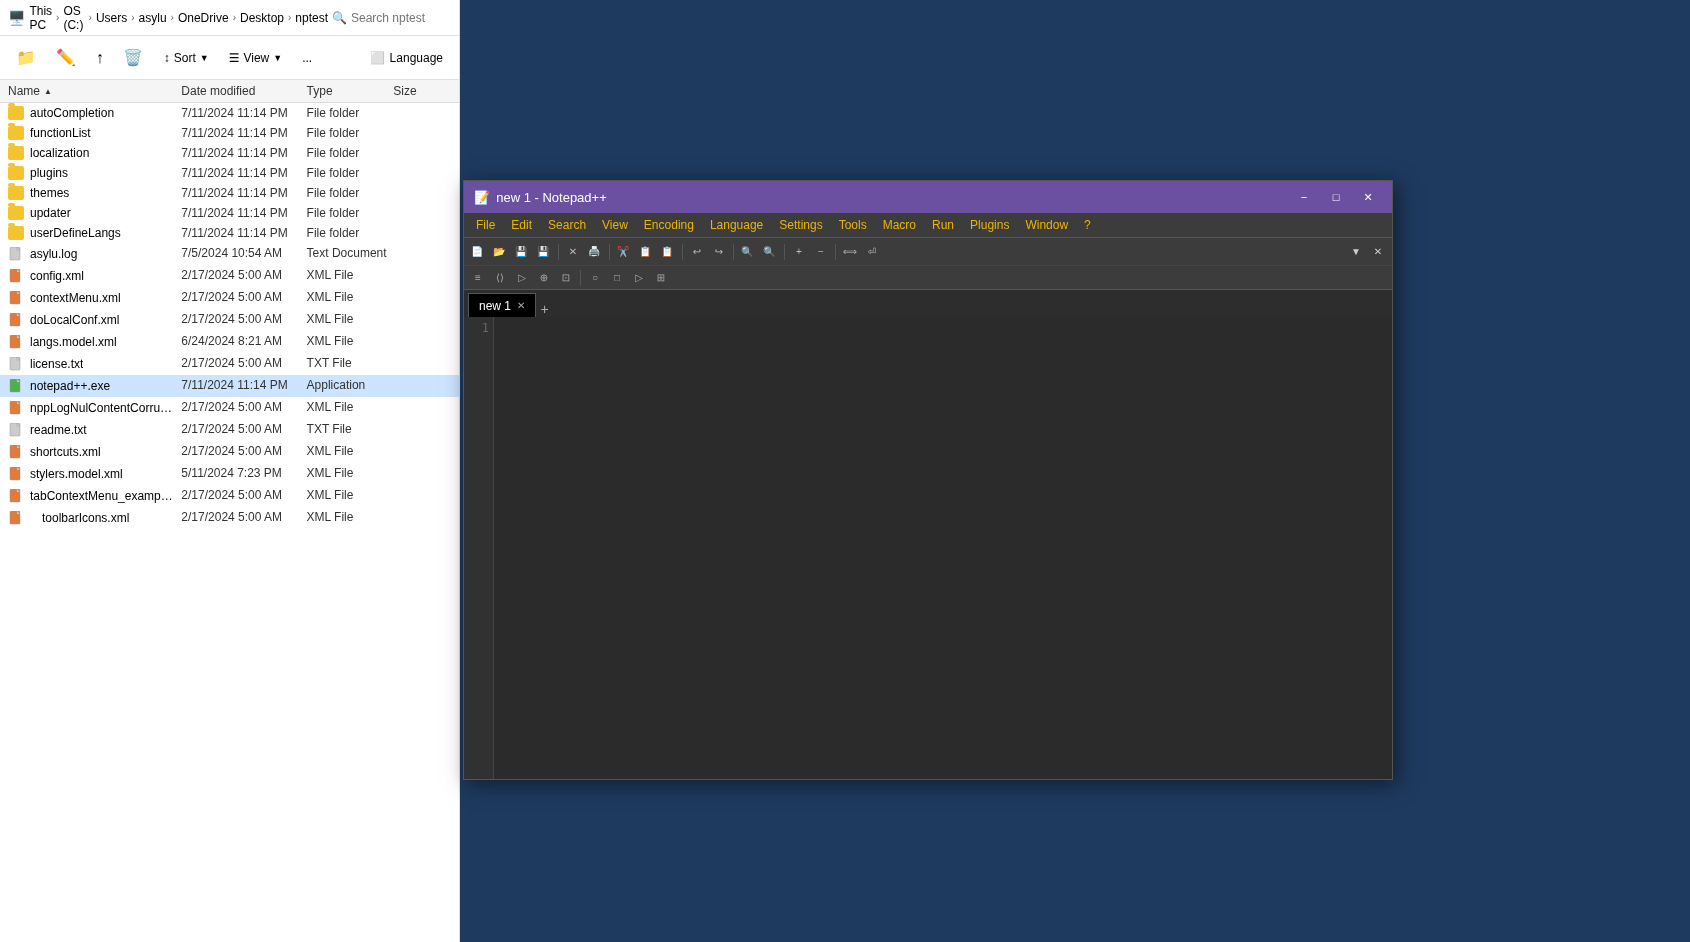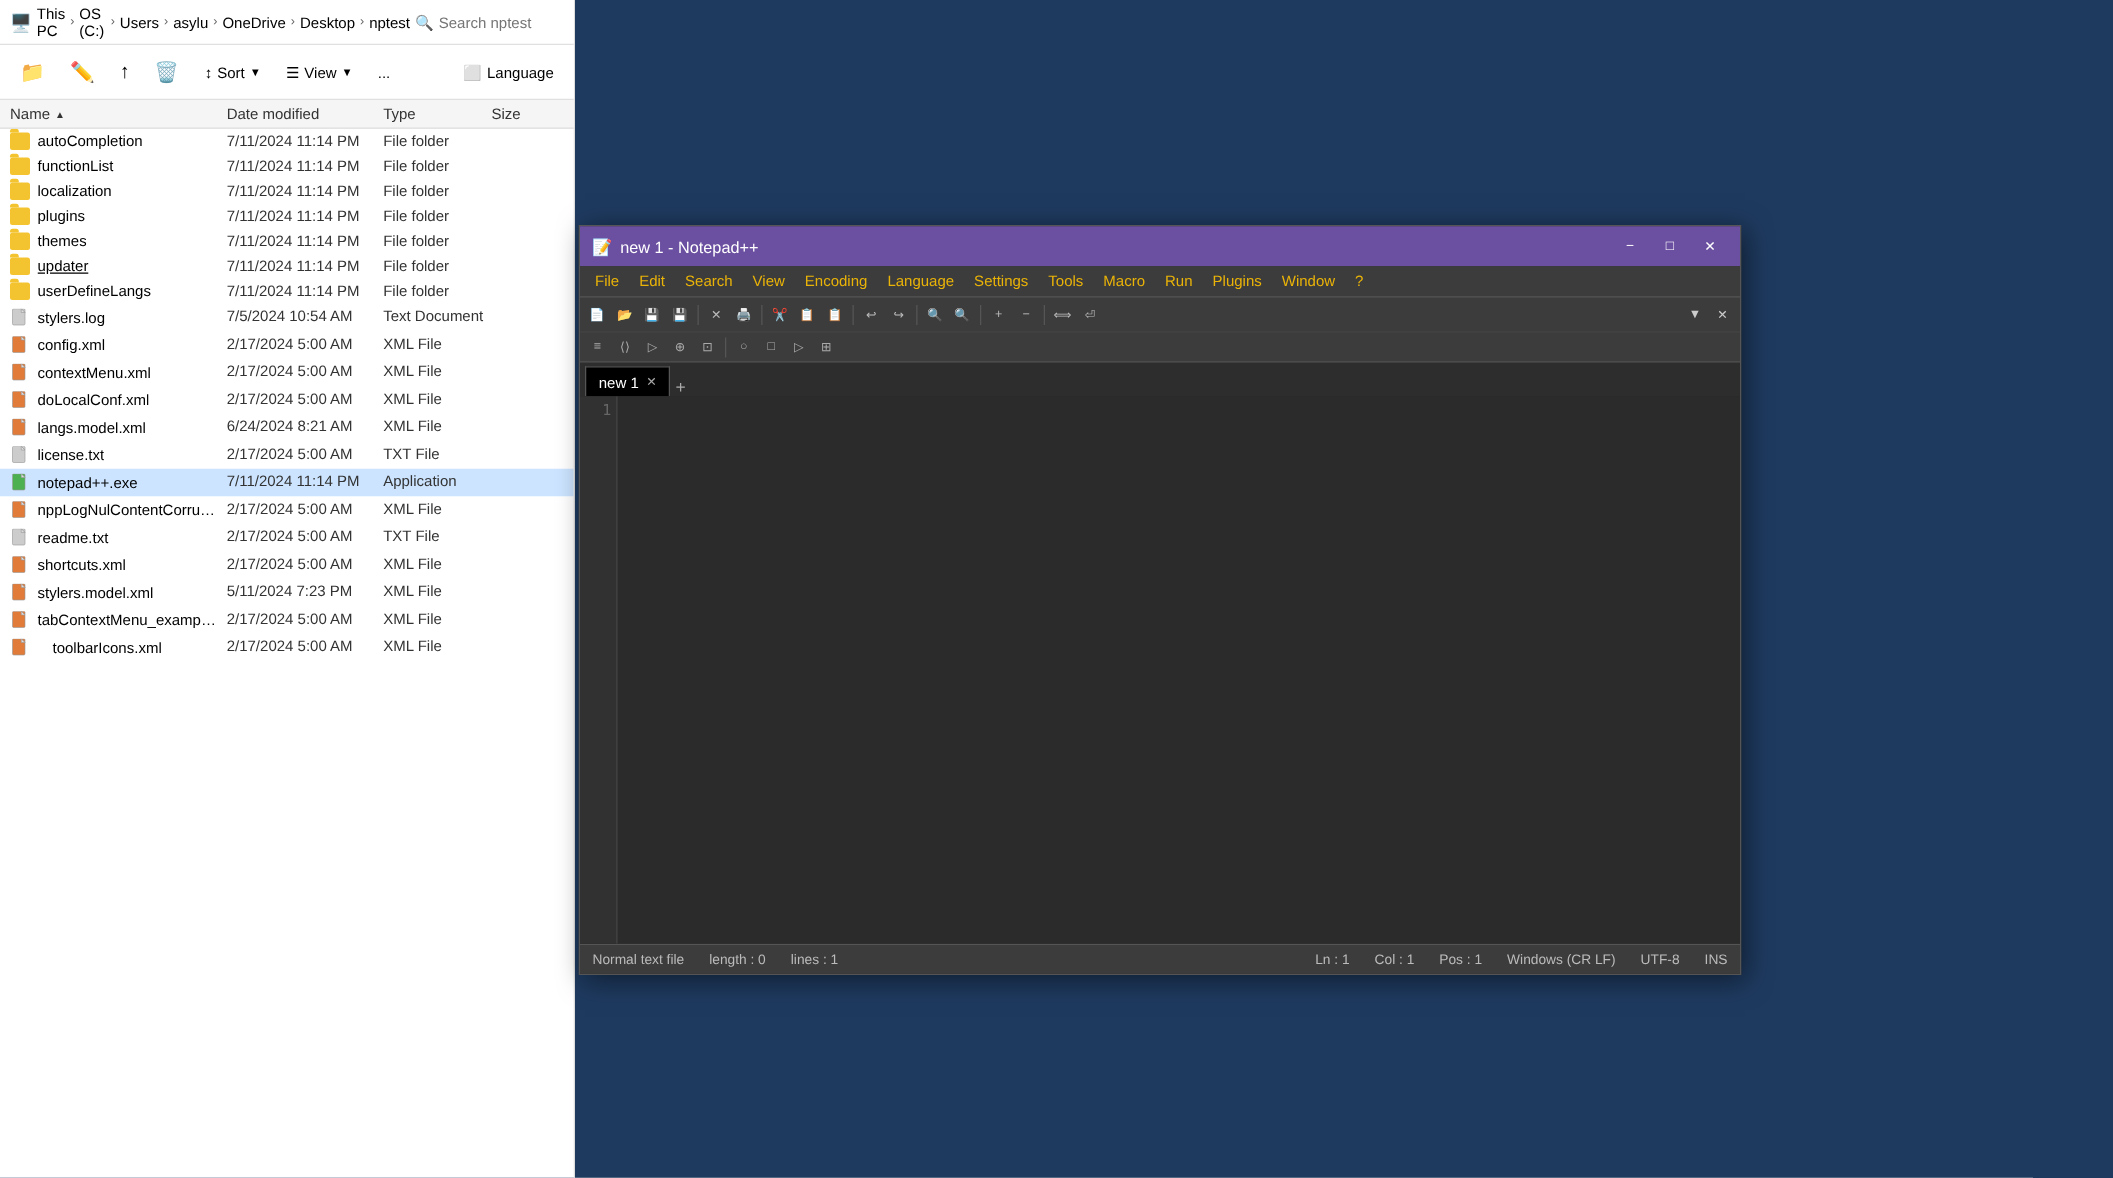--- a/index.html
+++ b/index.html
@@ -190,21 +190,21 @@
       <div class="folder-icon"></div>
       <span style="white-space:nowrap;overflow:hidden;text-overflow:ellipsis;max-width:145px;">themes</span>
     </div>
     <div class="col-date" style="color:#333;">7/11/2024 11:14 PM</div>
     <div class="col-type" style="color:#333;">File folder</div>
     <div class="col-size" style="color:#333;"></div>
   </div>
       <div class="file-row">
     <div class="col-name">
       <div class="folder-icon"></div>
-      <span style="white-space:nowrap;overflow:hidden;text-overflow:ellipsis;max-width:145px;text-decoration:underline;">updater</span>
+      <span style="white-space:nowrap;overflow:hidden;text-overflow:ellipsis;max-width:145px;">updater</span>
     </div>
     <div class="col-date" style="color:#333;">7/11/2024 11:14 PM</div>
     <div class="col-type" style="color:#333;">File folder</div>
     <div class="col-size" style="color:#333;"></div>
   </div>
       <div class="file-row">
     <div class="col-name">
       <div class="folder-icon"></div>
       <span style="white-space:nowrap;overflow:hidden;text-overflow:ellipsis;max-width:145px;">userDefineLangs</span>
     </div>
@@ -214,21 +214,21 @@
   </div>
       <div class="file-row">
     <div class="col-name">
       <div class="file-icon">
             <svg viewBox="0 0 12 14">
               <rect x="0" y="0" width="10" height="13" rx="1" fill="#ccc" stroke="#999" stroke-width="0.5"></rect>
               <polyline points="7,0 10,3" fill="none" stroke="#999" stroke-width="0.5"></polyline>
               <polygon points="7,0 7,3 10,3" fill="#ddd" stroke="#999" stroke-width="0.5"></polygon>
             </svg>
           </div>
-      <span style="white-space:nowrap;overflow:hidden;text-overflow:ellipsis;max-width:145px;">stylers.log</span>
+      <span style="white-space:nowrap;overflow:hidden;text-overflow:ellipsis;max-width:145px;">asylu.log</span>
     </div>
     <div class="col-date" style="color:#333;">7/5/2024 10:54 AM</div>
     <div class="col-type" style="color:#333;">Text Document</div>
     <div class="col-size" style="color:#333;"></div>
   </div>
       <div class="file-row">
     <div class="col-name">
       <div class="file-icon">
             <svg viewBox="0 0 12 14">
               <rect x="0" y="0" width="10" height="13" rx="1" fill="#e07b39" stroke="#999" stroke-width="0.5"></rect>
@@ -490,26 +490,13 @@
   </div>
 
   <div class="npp-editor">
     <div class="npp-line-nums">
       <div>1</div>
     </div>
     <div class="npp-code-area"></div>
 
   </div>
 
-  <div class="npp-statusbar">
-    <span>Normal text file</span>
-    <span>length : 0</span>
-    <span>lines : 1</span>
-    <div class="npp-status-right">
-      <span>Ln : 1</span>
-      <span>Col : 1</span>
-      <span>Pos : 1</span>
-      <span>Windows (CR LF)</span>
-      <span>UTF-8</span>
-      <span>INS</span>
-    </div>
-  </div>
 </div>
 
 </body></html>

